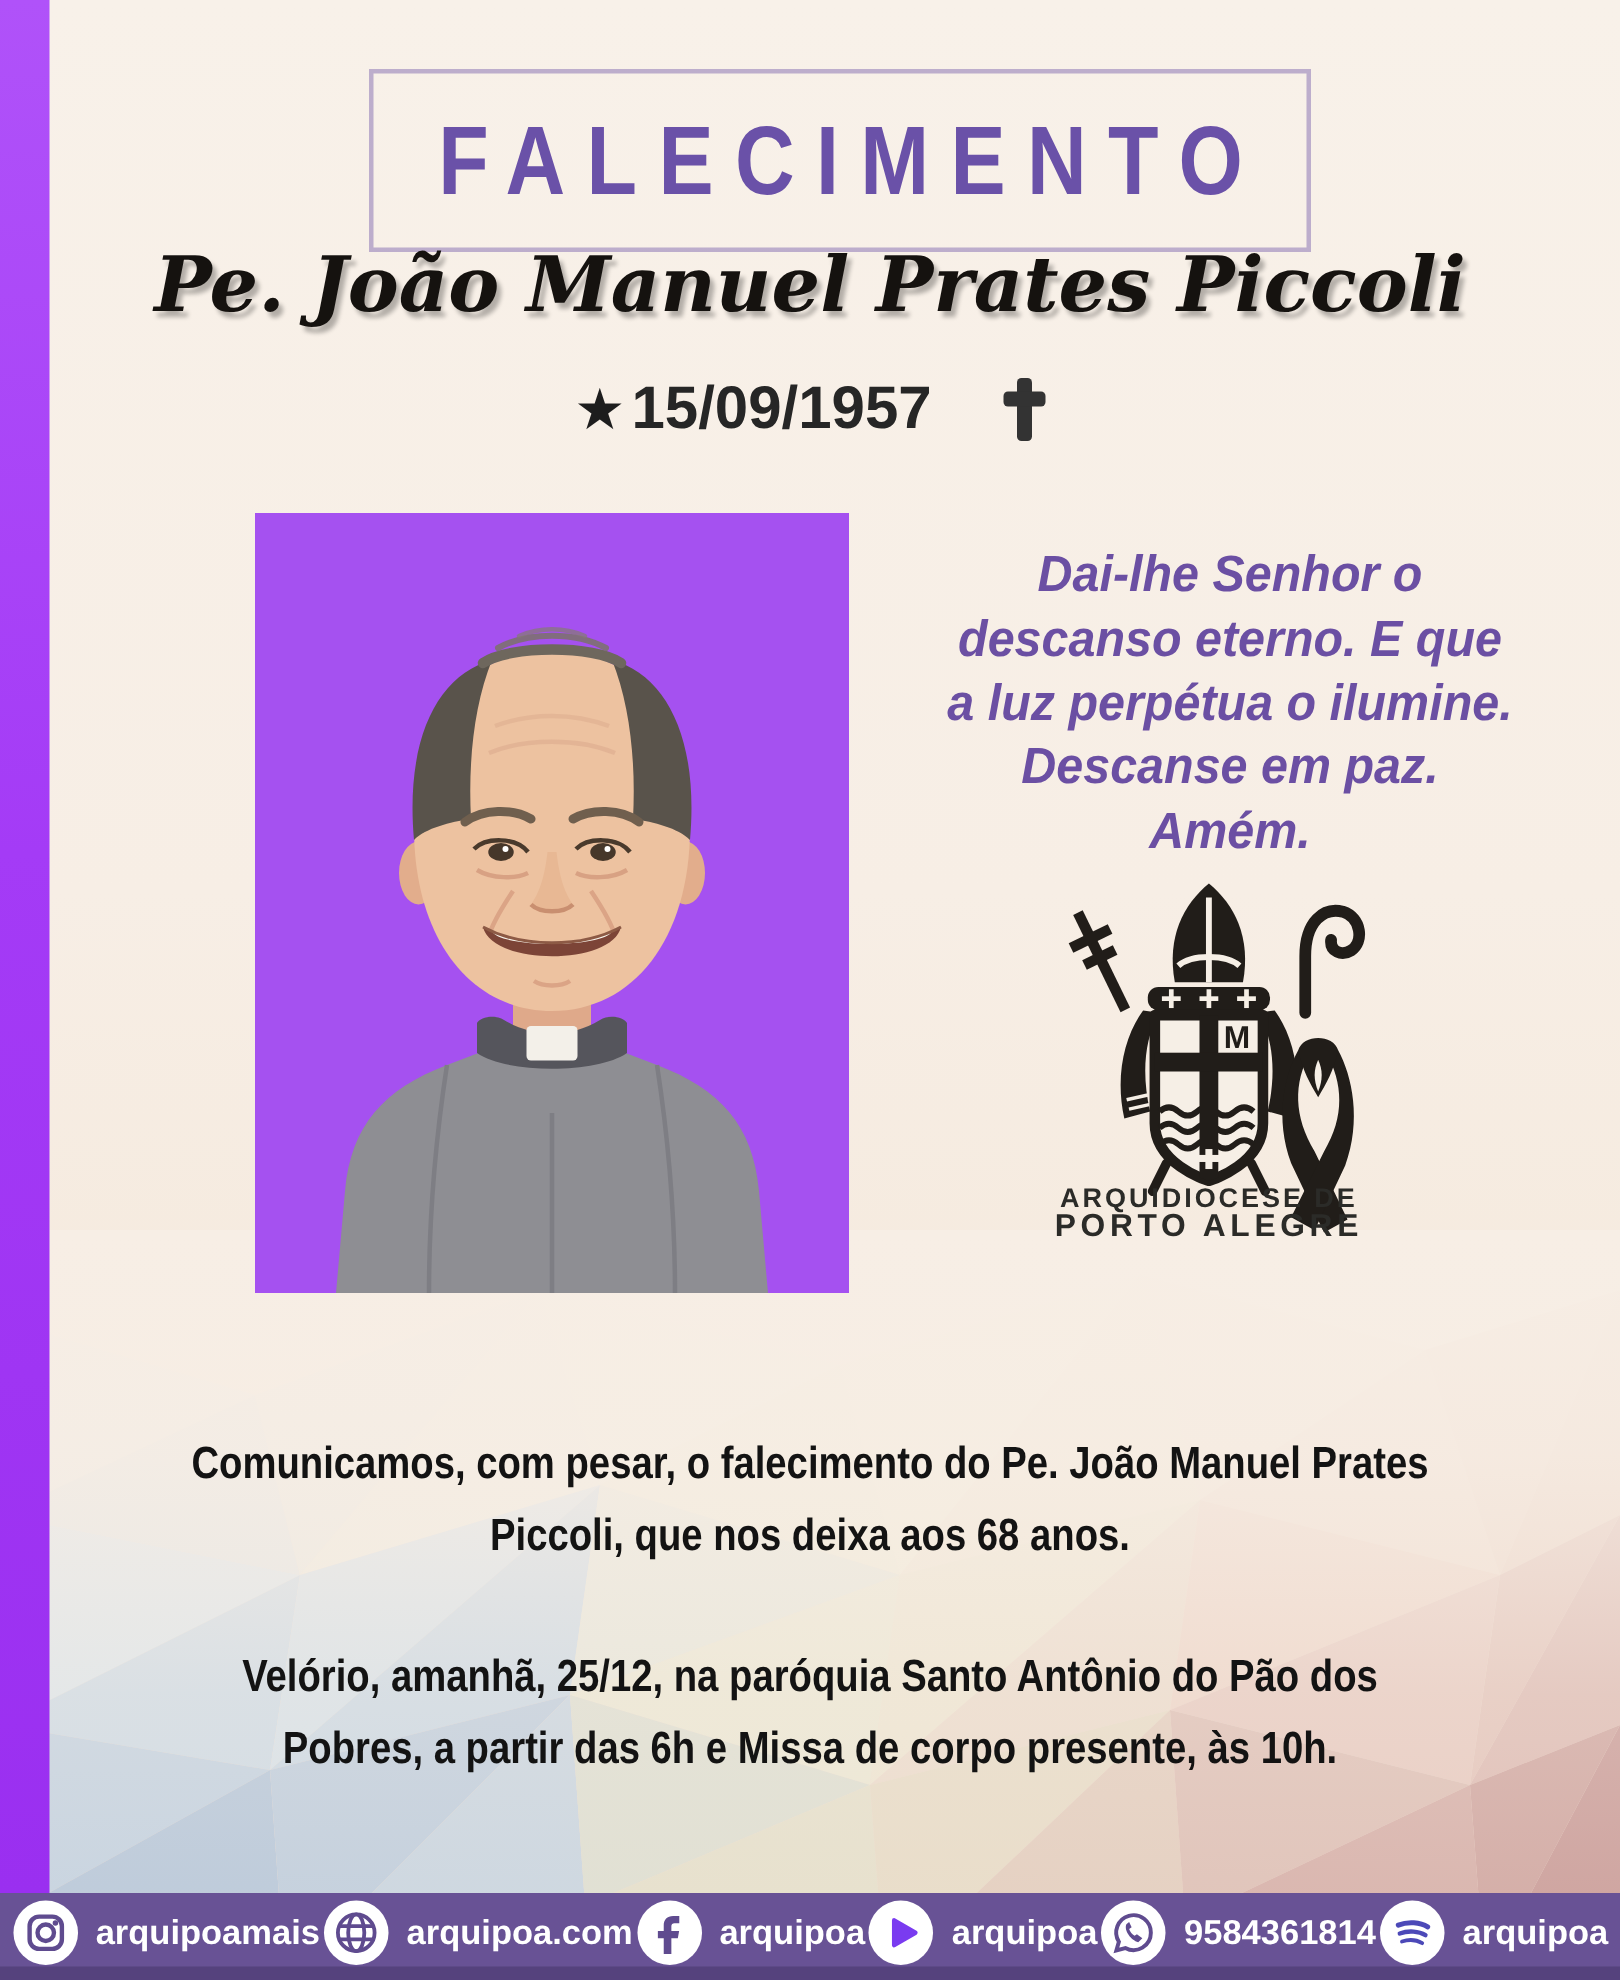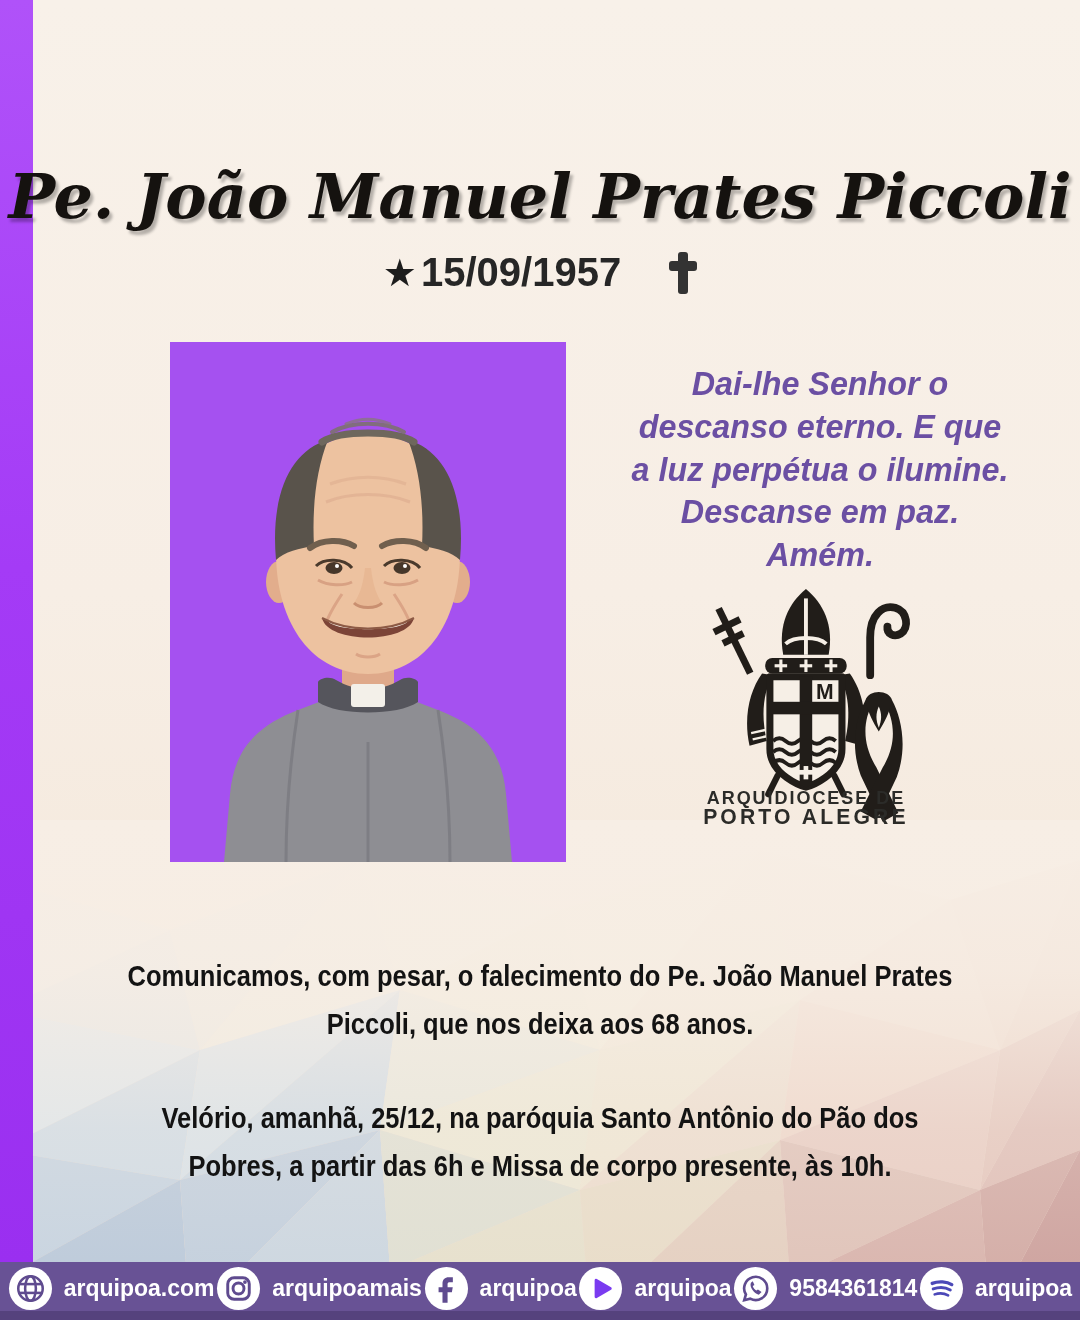--- a/index.html
+++ b/index.html
@@ -27,21 +27,21 @@
     display:flex; align-items:center; justify-content:center;
   }
   .title-text{
     font-weight:bold; font-size:58px; color:#6a51a8; letter-spacing:15px;
     transform:scale(.95,1.12); white-space:nowrap; text-indent:15px;
   }
 
   .name-script{
     position:absolute; left:0; right:0; top:160px; z-index:5; text-align:center;
     font-family:"DejaVu Serif", serif; font-style:italic; font-weight:bold;
-    font-size:62px; color:#15120f; white-space:nowrap;
+    font-size:51px; color:#15120f; white-space:nowrap;
     text-shadow:3px 4px 3px rgba(0,0,0,.28);
   }
 
   .dates-row{
     position:absolute; left:0; right:0; top:250px; z-index:5;
     display:flex; justify-content:center; align-items:center; gap:48px;
     font-weight:bold; font-size:40px; color:#262626;
   }
   .date-item{ display:flex; align-items:center; gap:4px; }
   .star-glyph{ font-family:"DejaVu Sans", sans-serif; font-size:38px; line-height:1; color:#1d1d1d; }
@@ -138,20 +138,23 @@
       <polygon points="0,460 190,500 0,500" fill="#b0c0d4"></polygon>
       <polygon points="390,450 590,500 190,500" fill="#c4d0da"></polygon>
       <polygon points="790,460 990,500 590,500" fill="#dcc0b6"></polygon>
       <polygon points="1080,460 1080,500 990,500" fill="#c69a98"></polygon>
       <rect x="0" y="0" width="1080" height="500" fill="url(#fadeTop)"></rect>
     </g>
   </svg>
 
   <div class="edge-bar"></div>
 
+  <div class="title-frame">
+    <div class="title-text">FALECIMENTO</div>
+  </div>
 
   <div class="name-script">Pe. João Manuel Prates Piccoli</div>
 
   <div class="dates-row">
     <div class="date-item">
       <span class="star-glyph"></span>
       <span>15/09/1957</span>
     </div>
     <div class="date-item">
       <span class="cross-glyph"></span>
@@ -280,43 +283,43 @@
       <div class="line">Velório, amanhã, 25/12, na paróquia Santo Antônio do Pão dos</div>
       <div class="line">Pobres, a partir das 6h e Missa de corpo presente, às 10h.</div>
     </div>
   </div>
 
   <div class="footer">
 
     <div class="footer-item">
       <svg class="disc" viewBox="0 0 46 46" aria-hidden="true">
         <circle cx="23" cy="23" r="22" fill="#ffffff"></circle>
+        <rect x="12" y="12" width="22" height="22" rx="6.5" fill="none" stroke="#5f4b8f" stroke-width="3"></rect>
+        <circle cx="23" cy="23" r="5.6" fill="none" stroke="#5f4b8f" stroke-width="3"></circle>
+        <circle cx="29.6" cy="16.4" r="1.9" fill="#5f4b8f"></circle>
+      </svg>
+      <span class="label">arquipoamais</span>
+    </div>
+
+    <div class="footer-item">
+      <svg class="disc" viewBox="0 0 46 46" aria-hidden="true">
+        <circle cx="23" cy="23" r="22" fill="#ffffff"></circle>
         <g stroke="#5f4b8f" stroke-width="2.6" fill="none">
           <circle cx="23" cy="23" r="12.5"></circle>
           <ellipse cx="23" cy="23" rx="5.5" ry="12.5"></ellipse>
           <path d="M11.5 18.5 H34.5"></path>
           <path d="M11.5 27.5 H34.5"></path>
         </g>
       </svg>
       <span class="label">arquipoa.com</span>
     </div>
 
     <div class="footer-item">
       <svg class="disc" viewBox="0 0 46 46" aria-hidden="true">
         <circle cx="23" cy="23" r="22" fill="#ffffff"></circle>
-        <rect x="12" y="12" width="22" height="22" rx="6.5" fill="none" stroke="#5f4b8f" stroke-width="3"></rect>
-        <circle cx="23" cy="23" r="5.6" fill="none" stroke="#5f4b8f" stroke-width="3"></circle>
-        <circle cx="29.6" cy="16.4" r="1.9" fill="#5f4b8f"></circle>
-      </svg>
-      <span class="label">arquipoamais</span>
-    </div>
-
-    <div class="footer-item">
-      <svg class="disc" viewBox="0 0 46 46" aria-hidden="true">
-        <circle cx="23" cy="23" r="22" fill="#ffffff"></circle>
         <path d="M29.5 11.5h-4.2c-4.1 0-6.4 2.6-6.4 6.3v4h-4v5h4v10.7h5.2V26.8h4.4l0.9-5h-5.3v-3.2c0-1.5 0.8-2.1 2.1-2.1h3.3Z" fill="#5f4b8f"></path>
       </svg>
       <span class="label">arquipoa</span>
     </div>
 
     <div class="footer-item">
       <svg class="disc" viewBox="0 0 46 46" aria-hidden="true">
         <circle cx="23" cy="23" r="22" fill="#ffffff"></circle>
         <path d="M18.5 14.5 L33 23 L18.5 31.5 Z" fill="#7a3bf0" stroke="#7a3bf0" stroke-width="3" stroke-linejoin="round"></path>
       </svg>

